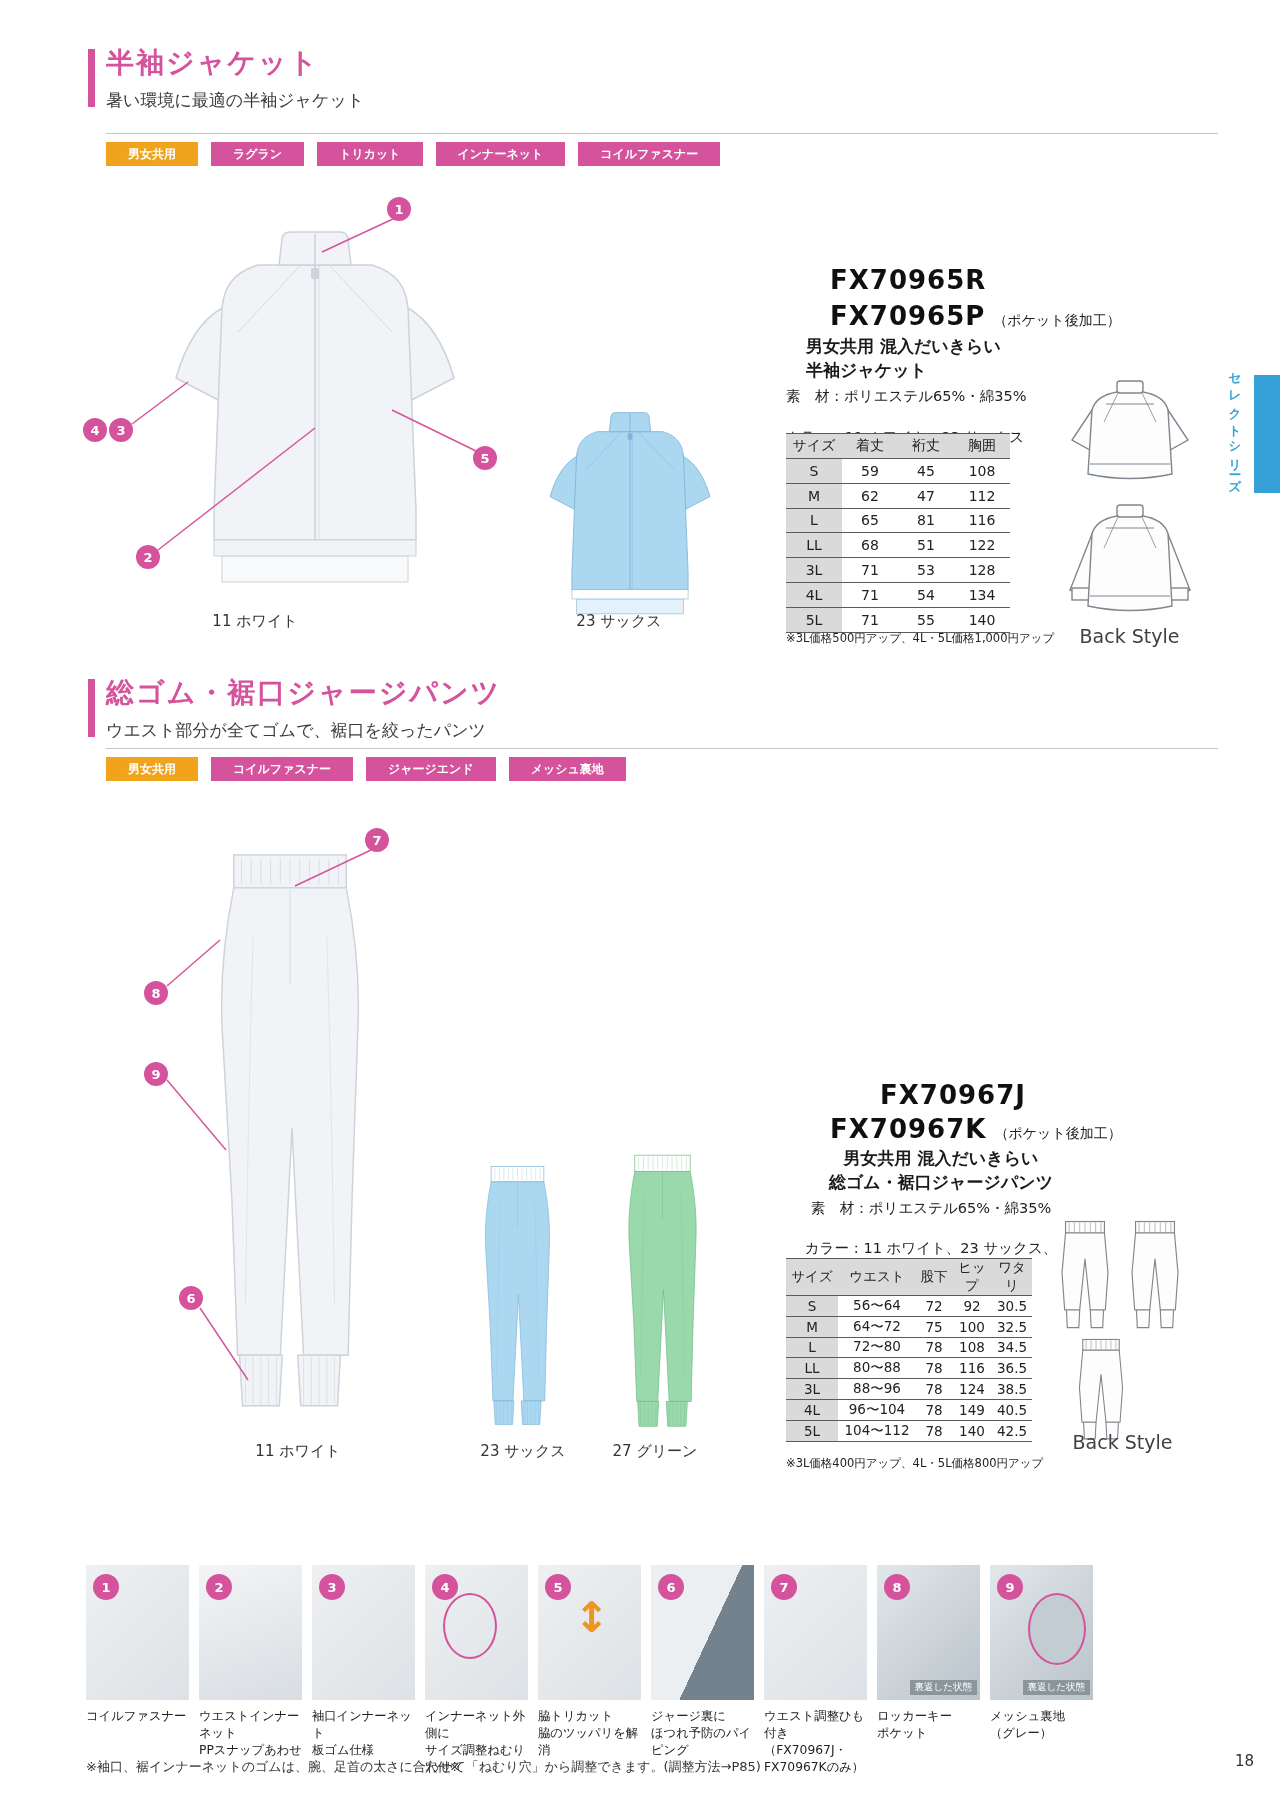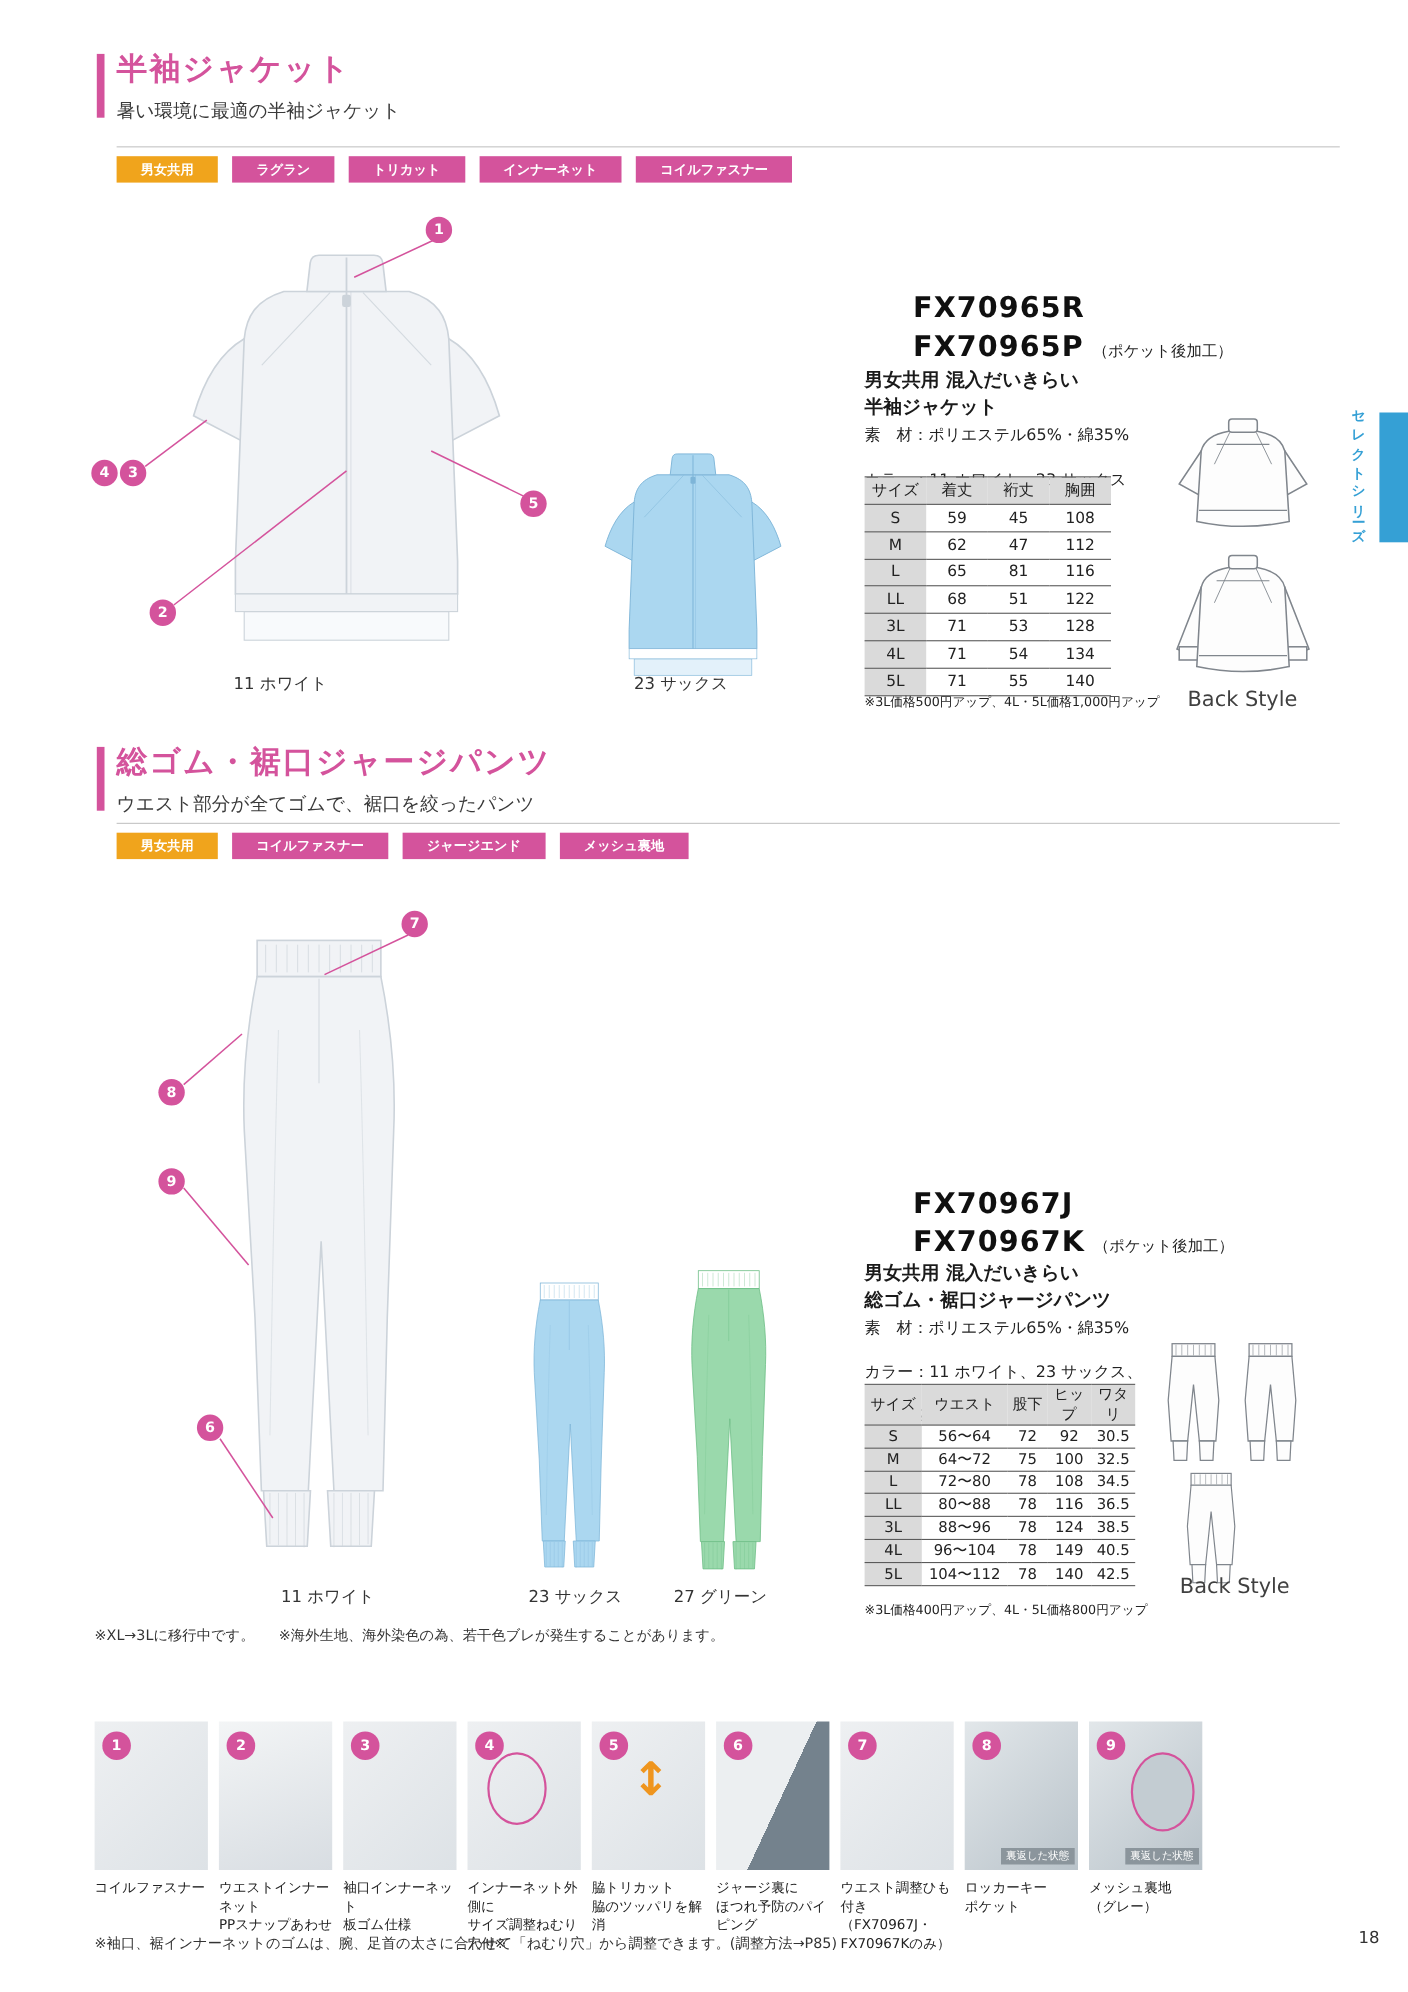--- a/index.html
+++ b/index.html
@@ -28,26 +28,26 @@
   #jacket-photos{left:70px;top:170px;width:680px;height:470px;}
   #pants-photos{left:80px;top:790px;width:700px;height:680px;}
   .leader-lines{position:absolute;left:0;top:0;pointer-events:none;}
   .leader-lines line{stroke:var(--pink);stroke-width:1.4;}
   .callout{position:absolute;width:24px;height:24px;border-radius:50%;background:var(--pink);
            color:#fff;font-size:13px;font-weight:bold;display:flex;align-items:center;justify-content:center;}
   .color-label{position:absolute;width:120px;text-align:center;font-size:15px;color:#333;white-space:nowrap;}
 
   
   .info-col{position:absolute;left:786px;width:290px;}
-  #info-jacket{top:262px;} #info-pants{top:1078px;}
+  #info-jacket{top:262px;} #info-pants{top:1078px;text-align:center;}
   .code1{font-size:26px;font-weight:bold;color:#101010;letter-spacing:1px;line-height:36px;white-space:nowrap;margin-left:44px;}
   #info-pants .code1{line-height:34px;}
   .code2-row{display:flex;align-items:baseline;gap:8px;white-space:nowrap;}
   .code2-note{font-size:14px;font-weight:normal;color:#222;}
-  .desc{font-size:17px;font-weight:bold;color:#1a1a1a;line-height:24px;white-space:nowrap;}
+  .desc{font-size:17px;font-weight:bold;color:#1a1a1a;line-height:24px;white-space:nowrap;margin-left:20px;}
   .spec{font-size:14.5px;color:#222;line-height:21px;white-space:nowrap;margin-top:20px;}
   .spec-indent{margin-left:47px;}
 
   
   .size-table{position:absolute;border-collapse:collapse;text-align:center;color:#222;font-size:14px;table-layout:fixed;}
   #table-jacket{left:786px;top:433px;width:224px;}
   #table-pants{left:786px;top:1258px;width:246px;font-size:13.5px;}
   .size-table th,.size-table td{border-top:1px solid #5a5a5a;border-bottom:1px solid #5a5a5a;
         font-weight:normal;padding:0;}
   .size-table thead th{background:#dadada;height:24px;}
@@ -407,24 +407,20 @@
       </svg>
     <svg style="left:74px;top:0;" width="62" height="115">
         <use href="#sym-back-pnt"></use>
       </svg>
     <svg style="left:22px;top:118px;" width="58" height="108">
         <use href="#sym-back-pnt"></use>
       </svg>
     <div class="back-style-label">Back Style</div>
   </div>
 
-  <div class="notes-line">
-    <span>※XL→3Lに移行中です。</span>
-    <span>※海外生地、海外染色の為、若干色ブレが発生することがあります。</span>
-  </div>
 
   <div class="details-row">
       <div class="thumb">
       <div class="thumb-img">
         <span class="thumb-num">1</span>
 
       </div>
       <div class="thumb-caption">
         <div>コイルファスナー</div>
         <div></div>

